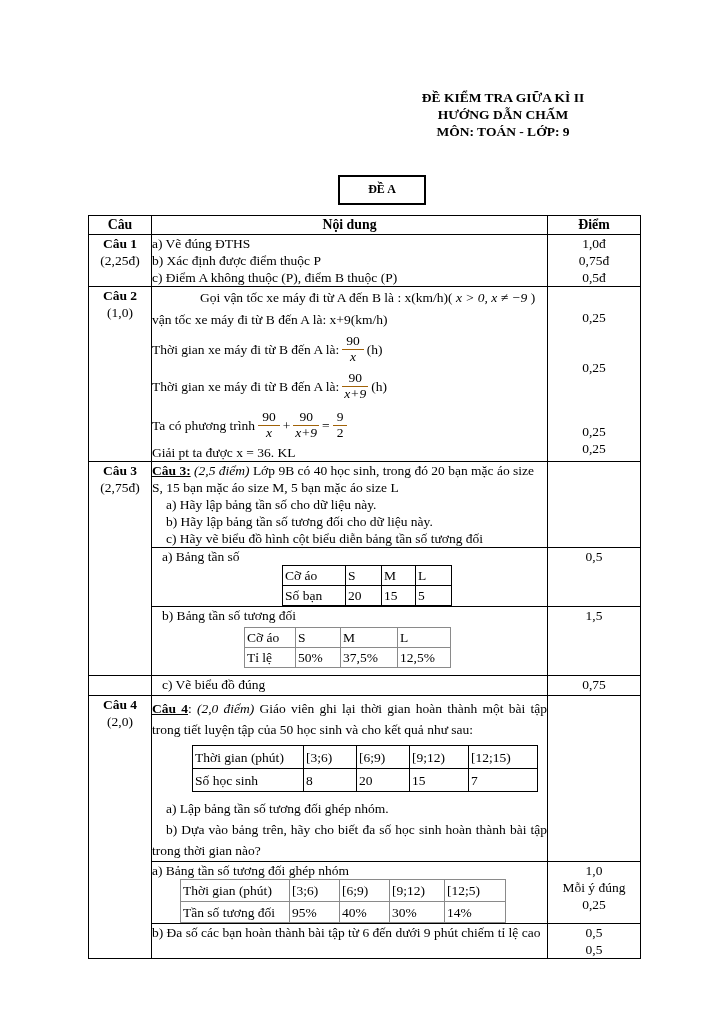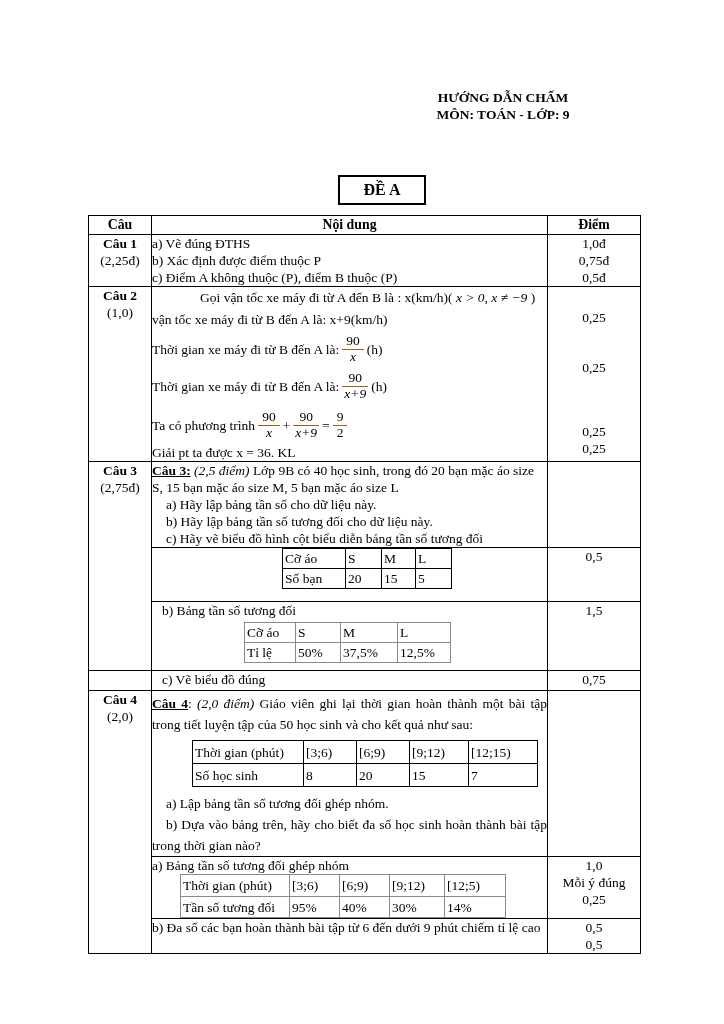--- a/index.html
+++ b/index.html
@@ -5,21 +5,21 @@
   html,body{margin:0;padding:0;background:#fff;}
   .page{position:relative;width:724px;height:1024px;background:#ffffff;overflow:hidden;
         font-family:"Liberation Serif","DejaVu Serif",serif;color:#000;font-size:13.5px;line-height:1.26;}
   
   .hdr-left{position:absolute;left:88px;top:89px;width:210px;text-align:center;}
   .hdr-left .l1{font-weight:normal;}
   .hdr-left .l2,.hdr-left .l3{font-weight:bold;}
   .hdr-underline{width:162px;border-bottom:1.6px solid #000;margin:1px auto 0;height:1px;}
   .hdr-right{position:absolute;left:395px;top:89px;width:216px;text-align:center;font-weight:bold;}
   .de-box{position:absolute;left:338px;top:175px;width:84px;height:26px;border:2px solid #000;
-          display:flex;align-items:center;justify-content:center;font-weight:bold;font-size:16px;}
+          display:flex;align-items:center;justify-content:center;font-weight:bold;font-size:12px;}
   
   table.main{position:absolute;left:88px;top:215px;border-collapse:collapse;table-layout:fixed;}
   table.main>tbody>tr>td, table.main>tbody>tr>th{border:1.4px solid #000;vertical-align:top;padding:0;}
   th.h{font-weight:bold;text-align:center;font-size:13.8px;height:18px;padding:0;}
   .w-cau{width:62px;} .w-nd{width:395px;} .w-diem{width:92px;}
   td.cau{text-align:center;padding-top:2px;}
   td.cau .lbl{font-weight:bold;}
   td.nd{padding:2px 4px 0 5px;}
   td.diem{text-align:center;padding-top:2px;}
   
@@ -37,20 +37,21 @@
   .rel{position:relative;}
   .abs{position:absolute;left:0;right:0;text-align:center;}
 </style>
 </head>
 <body>
 
 <div class="page">
 
 
   <div class="hdr-right">
+    <div>ĐỀ KIỂM TRA GIỮA KÌ II</div>
     <div>HƯỚNG DẪN CHẤM</div>
     <div>MÔN: TOÁN - LỚP: 9</div>
   </div>
 
   <div class="de-box">
     <span>ĐỀ A</span>
   </div>
 
   <table class="main">
     <tbody>
@@ -137,20 +138,21 @@
           <div><span class="b-und">Câu 3:</span> <span class="it">(2,5 điểm)</span> <span>Lớp 9B có 40 học sinh, trong đó 20 bạn mặc áo size S, 15 bạn mặc áo size M, 5 bạn mặc áo size L</span></div>
           <div style="padding-left:14px;">a) Hãy lập bảng tần số cho dữ liệu này.</div>
           <div style="padding-left:14px;">b) Hãy lập bảng tần số tương đối cho dữ liệu này.</div>
           <div style="padding-left:14px;">c) Hãy vẽ biểu đồ hình cột biểu diễn bảng tần số tương đối</div>
         </td>
         <td class="diem"></td>
       </tr>
 
       <tr>
         <td class="nd" style="height:53px;">
+          <div style="padding-left:10px;">a)   Bảng tần số</div>
           <table class="itable" style="margin:0 0 0 130px;">
             <tbody>
               <tr>
                 <td style="width:58px;">Cỡ áo</td>
                 <td style="width:31px;">S</td>
                 <td style="width:29px;">M</td>
                 <td style="width:31px;">L</td>
               </tr>
               <tr>
                 <td>Số bạn</td>

